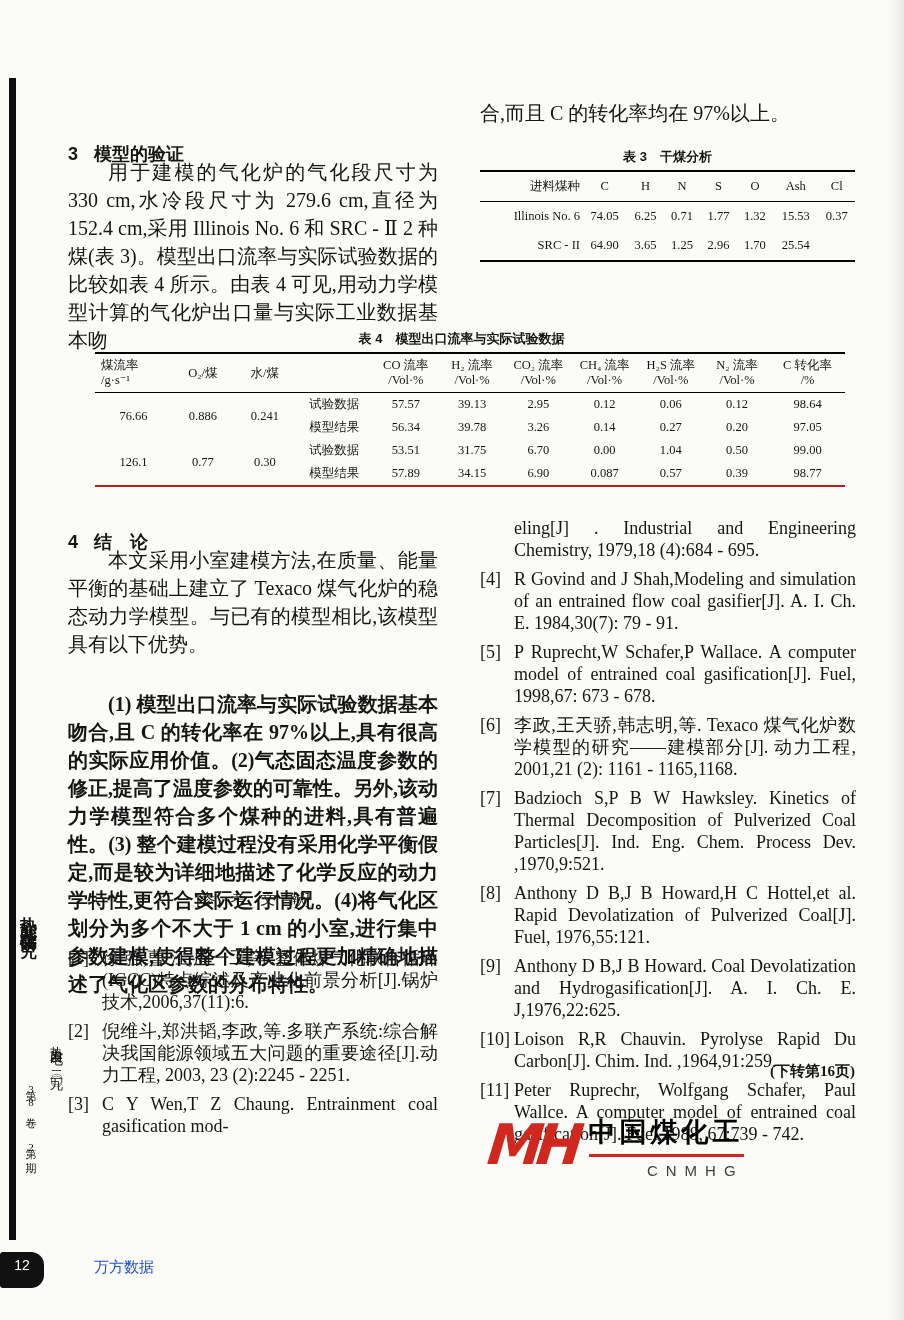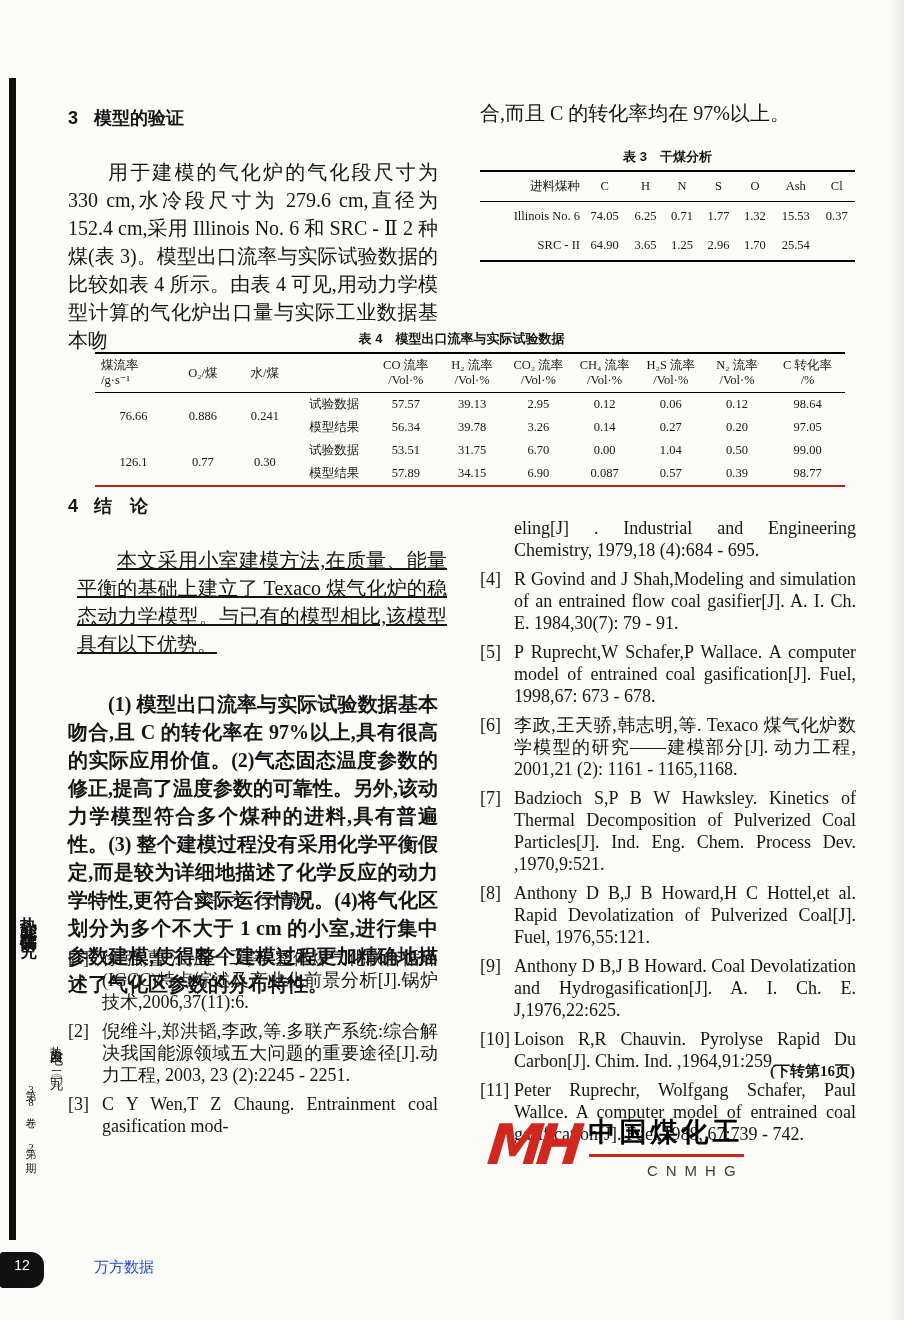--- a/index.html
+++ b/index.html
@@ -11,30 +11,30 @@
 
   .left-bar{left:9px;top:78px;width:7px;height:1162px;background:#0e0e0e;}
 
   .vtext{writing-mode:vertical-rl;text-orientation:upright;color:#111;}
   .v-field{left:17px;top:903px;font-size:17px;font-weight:bold;letter-spacing:5px;
     font-family:"Liberation Sans","DejaVu Sans",sans-serif;}
   .v-journal{left:47px;top:1036px;font-size:13px;letter-spacing:2px;}
   .v-vol{left:23px;top:1082px;font-size:11px;letter-spacing:1px;}
   .v-issue{left:23px;top:1140px;font-size:11px;letter-spacing:1px;}
 
-  .heading{font-family:"Liberation Sans","DejaVu Sans",sans-serif;font-weight:bold;font-size:18px;}
+  .heading{font-family:"Liberation Sans","DejaVu Sans",sans-serif;font-weight:bold;font-size:18px;margin-top:36px;}
   .sec3-head{left:68px;top:106px;}
   .sec4-head{left:68px;top:494px;}
   .htitle{margin-left:16px;}
 
   .para{font-size:20px;line-height:28px;text-align:justify;}
   .indent{text-indent:2em;}
   .sec3-para{left:68px;top:158px;width:370px;}
   .sec3-cont{left:480px;top:99px;width:375px;}
-  .sec4-p1{left:77px;top:546px;width:370px;text-decoration:underline;}
+  .sec4-p1{left:68px;top:546px;width:370px;}
   .sec4-p2{left:68px;top:666px;width:370px;font-weight:600;margin-top:24px;}
 
   .caption{font-family:"Liberation Sans","DejaVu Sans",sans-serif;font-weight:bold;font-size:13px;text-align:center;}
   .t3-caption{left:480px;top:148px;width:375px;}
   .t4-caption{left:68px;top:330px;width:787px;}
 
   table{border-collapse:collapse;}
   .t3{left:480px;top:170px;width:375px;border-top:2px solid #000;border-bottom:2px solid #000;font-size:12.5px;}
   .t3 th{font-weight:normal;border-bottom:1px solid #000;padding:6px 2px;text-align:center;}
   .t3 td{padding:7px 2px;text-align:center;}

